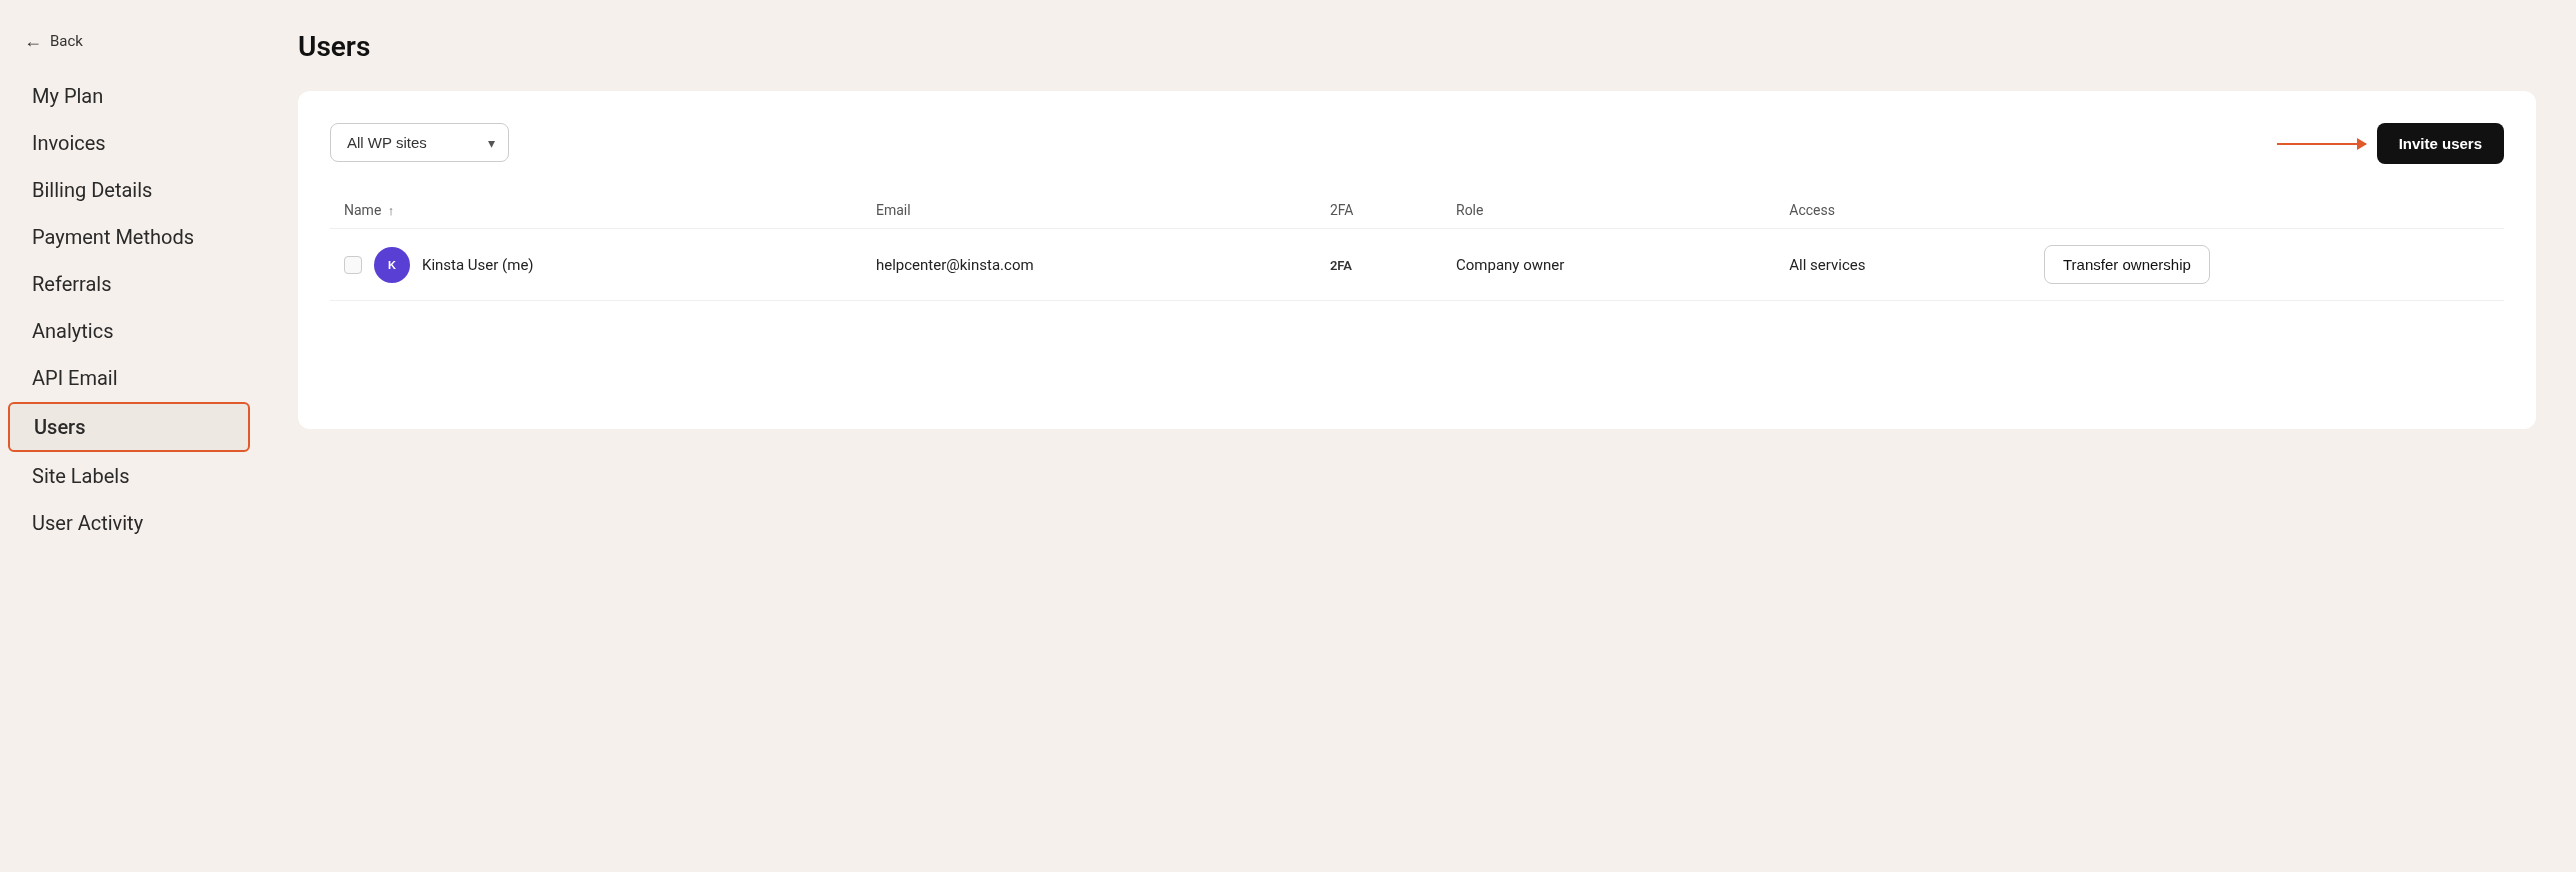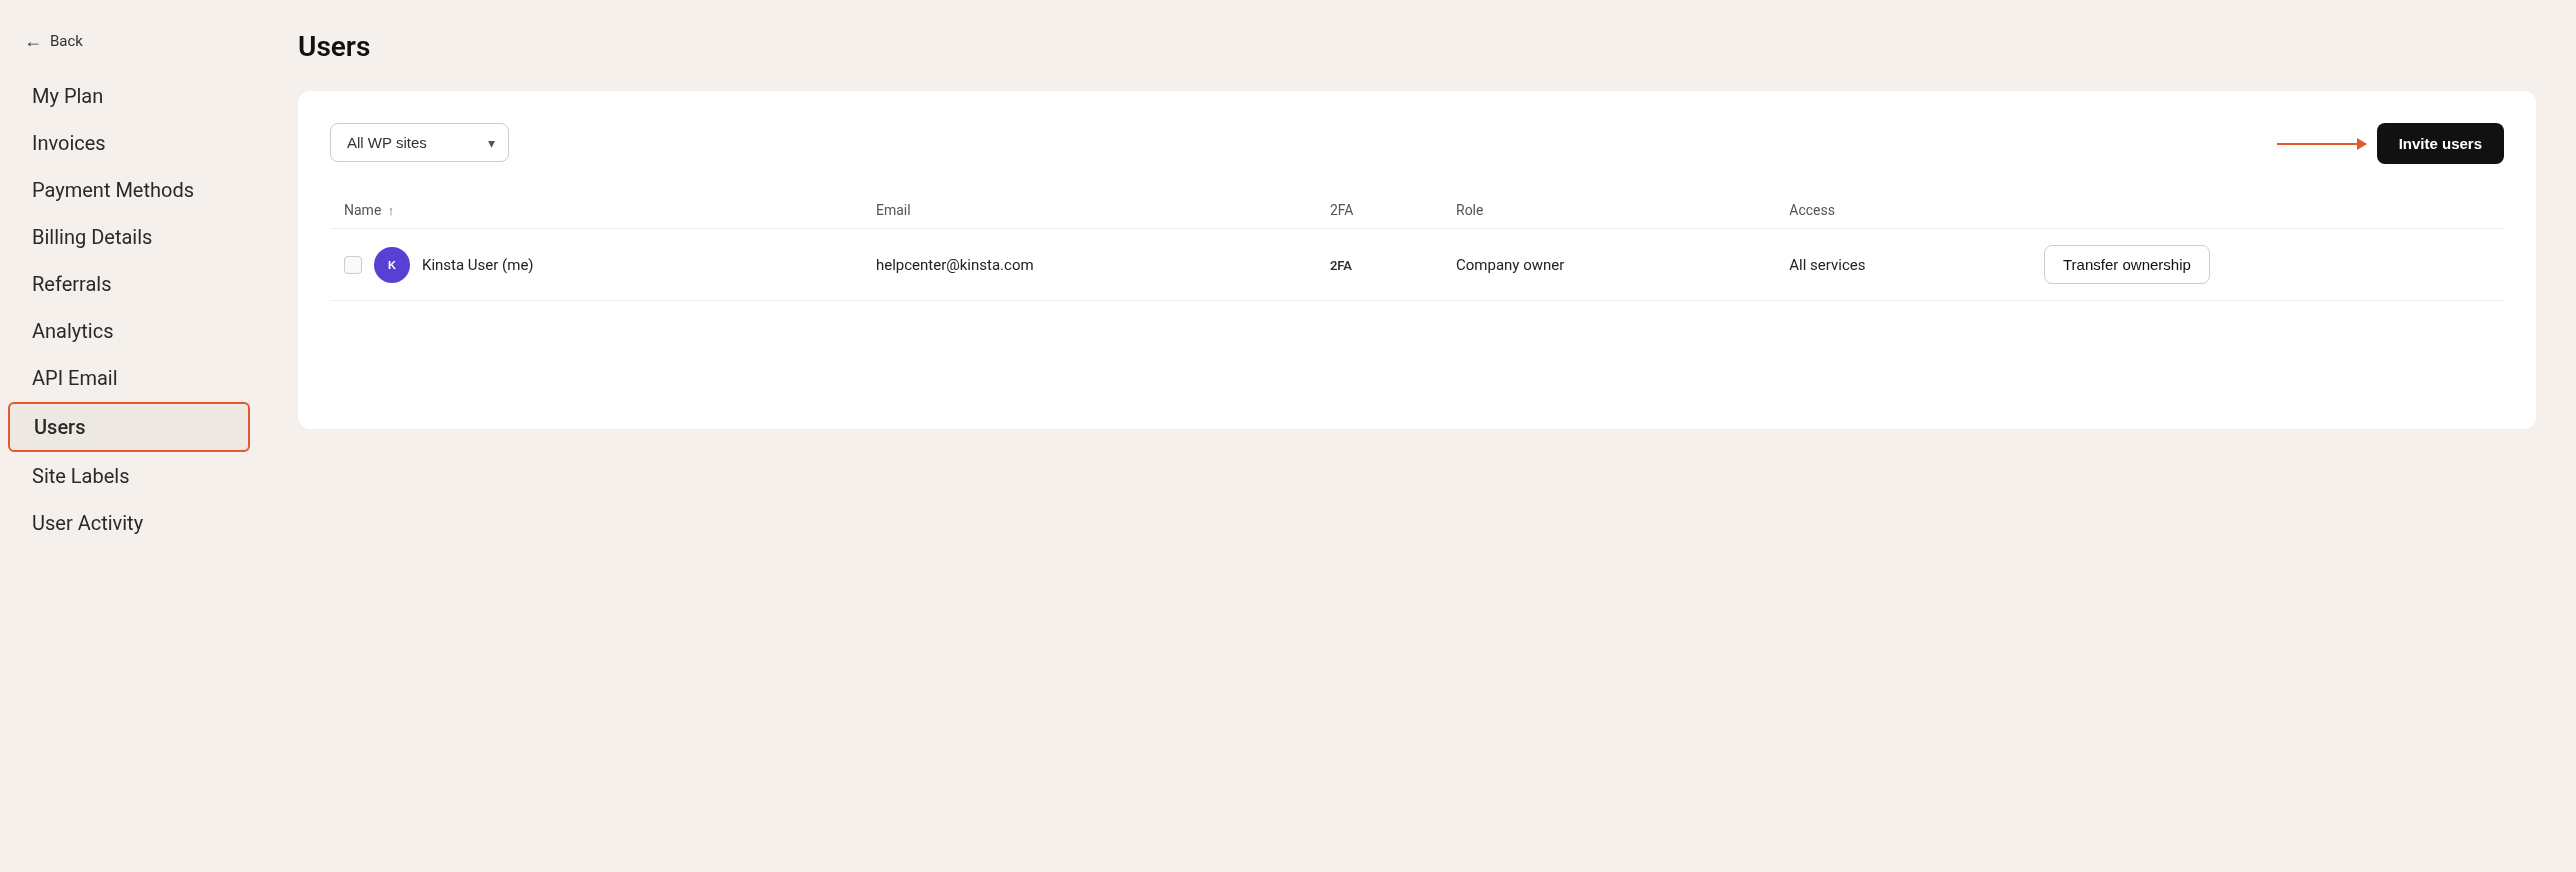--- a/index.html
+++ b/index.html
@@ -213,22 +213,22 @@
   <aside class="sidebar">
     <a class="back-btn">
       <span class="back-arrow">←</span>
       <span>Back</span>
     </a>
 
     <nav>
 
     <div class="nav-item">My Plan</div>
         <div class="nav-item">Invoices</div>
+        <div class="nav-item">Billing Details</div>
         <div class="nav-item">Payment Methods</div>
-        <div class="nav-item">Billing Details</div>
         <div class="nav-item">Referrals</div>
         <div class="nav-item">Analytics</div>
         <div class="nav-item">API Email</div>
         <div class="nav-item active">Users</div>
         <div class="nav-item">Site Labels</div>
         <div class="nav-item">User Activity</div>
       </nav>
   </aside>
 
   <main class="main">

